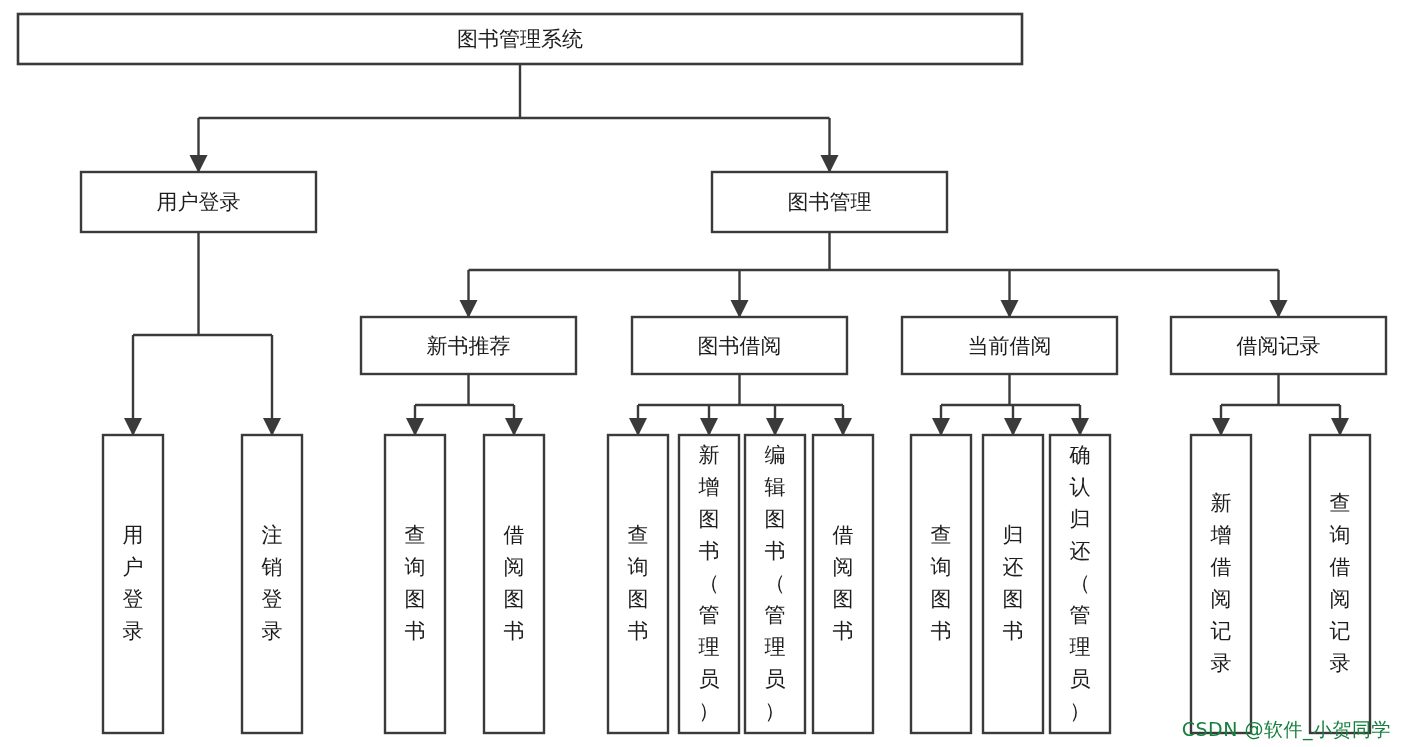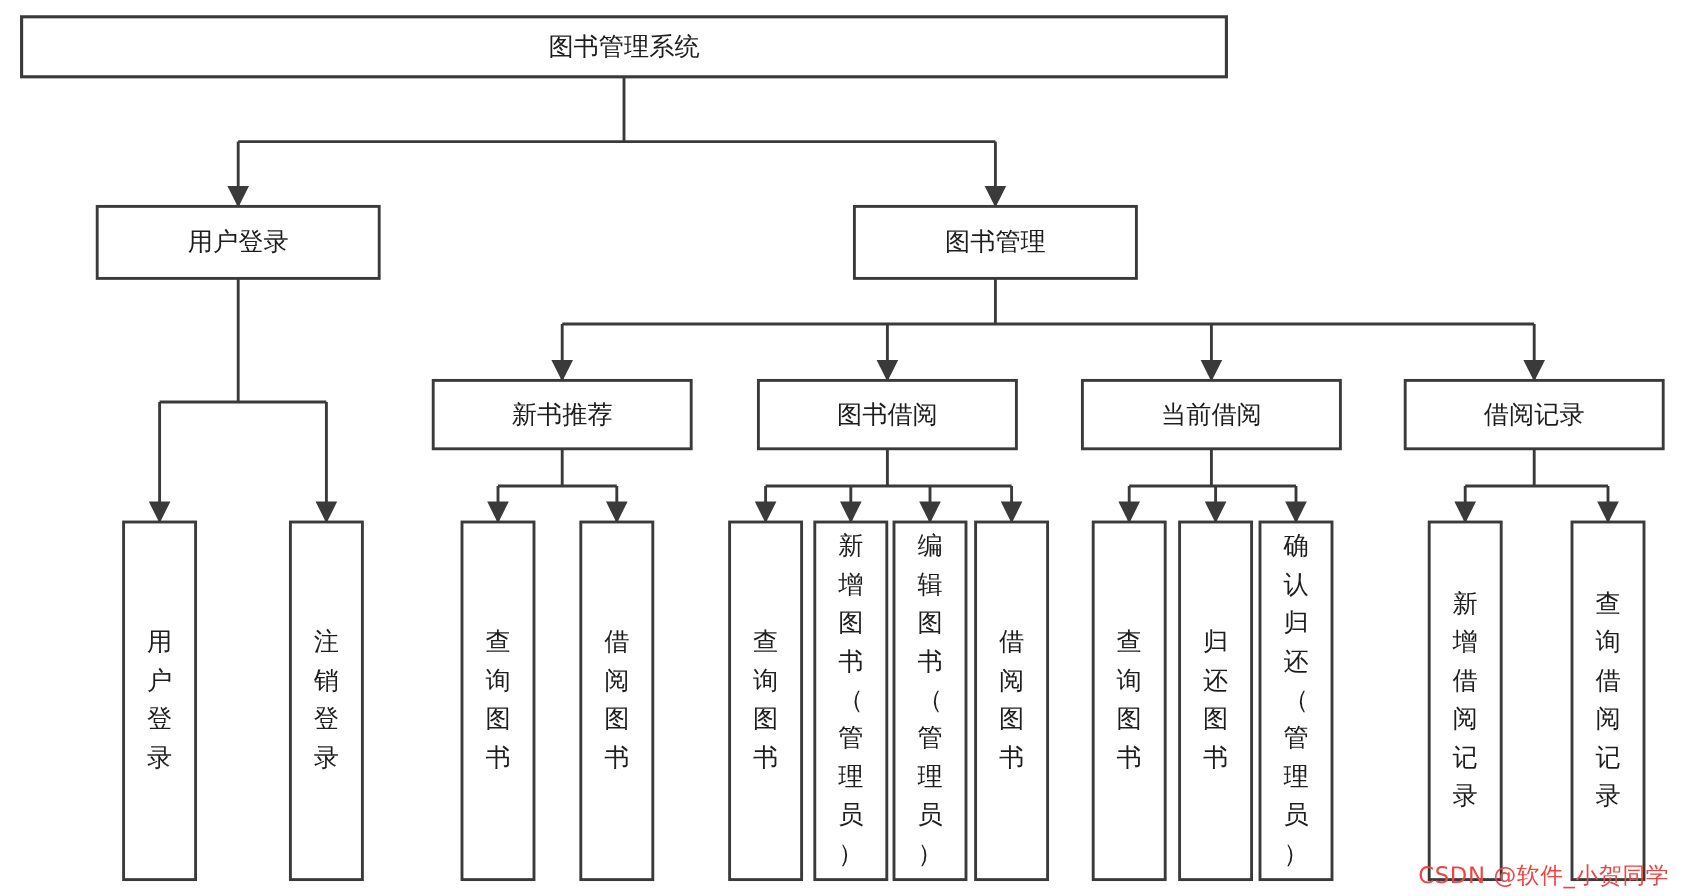--- a/index.html
+++ b/index.html
@@ -58,21 +58,21 @@
     fill: #1d1d1d;
     text-anchor: middle;
     dominant-baseline: middle;
   }
   .watermark-text {
     position: absolute;
     right: 14px;
     bottom: 4px;
     font-family: "DejaVu Sans", "Liberation Sans", sans-serif;
     font-size: 19px;
-    color: #ef4444;
+    color: #15803d;
     white-space: nowrap;
     user-select: none;
     letter-spacing: 0.5px;
   }
 </style>
 </head>
 <body>
 
 <div id="diagram-root">
   <svg class="diagram-canvas" viewBox="0 0 1405 747" xmlns="http://www.w3.org/2000/svg">

